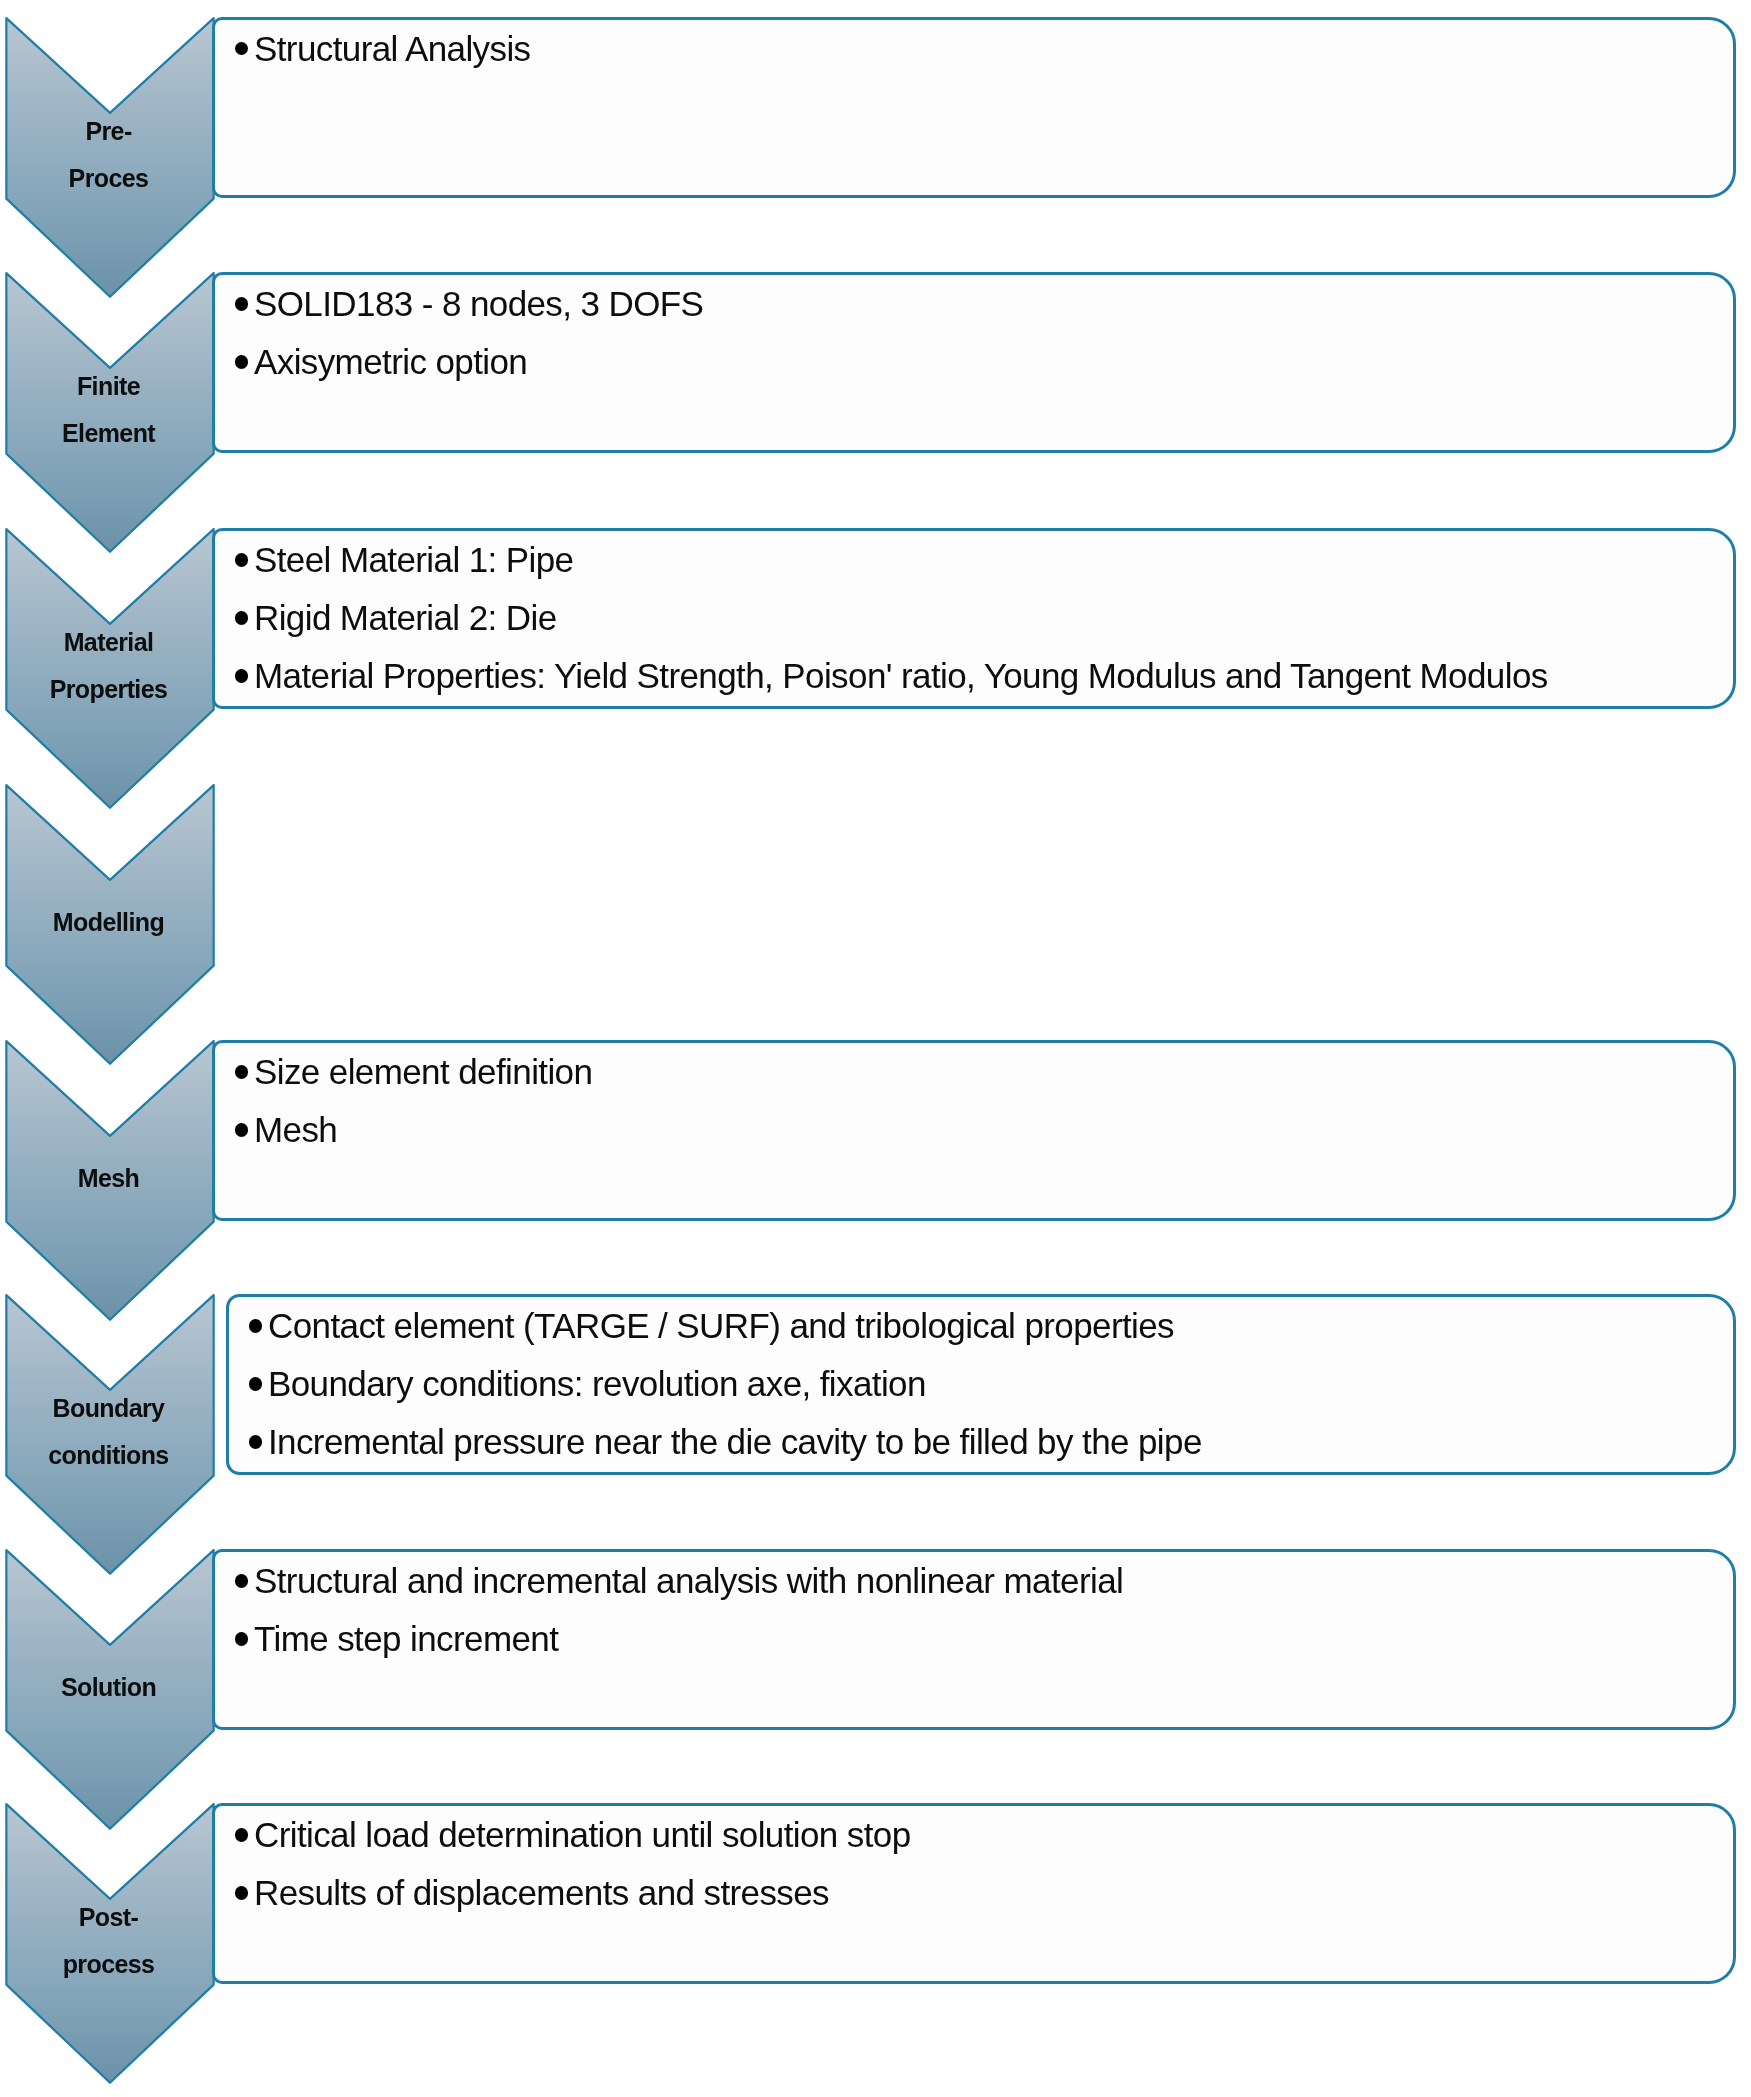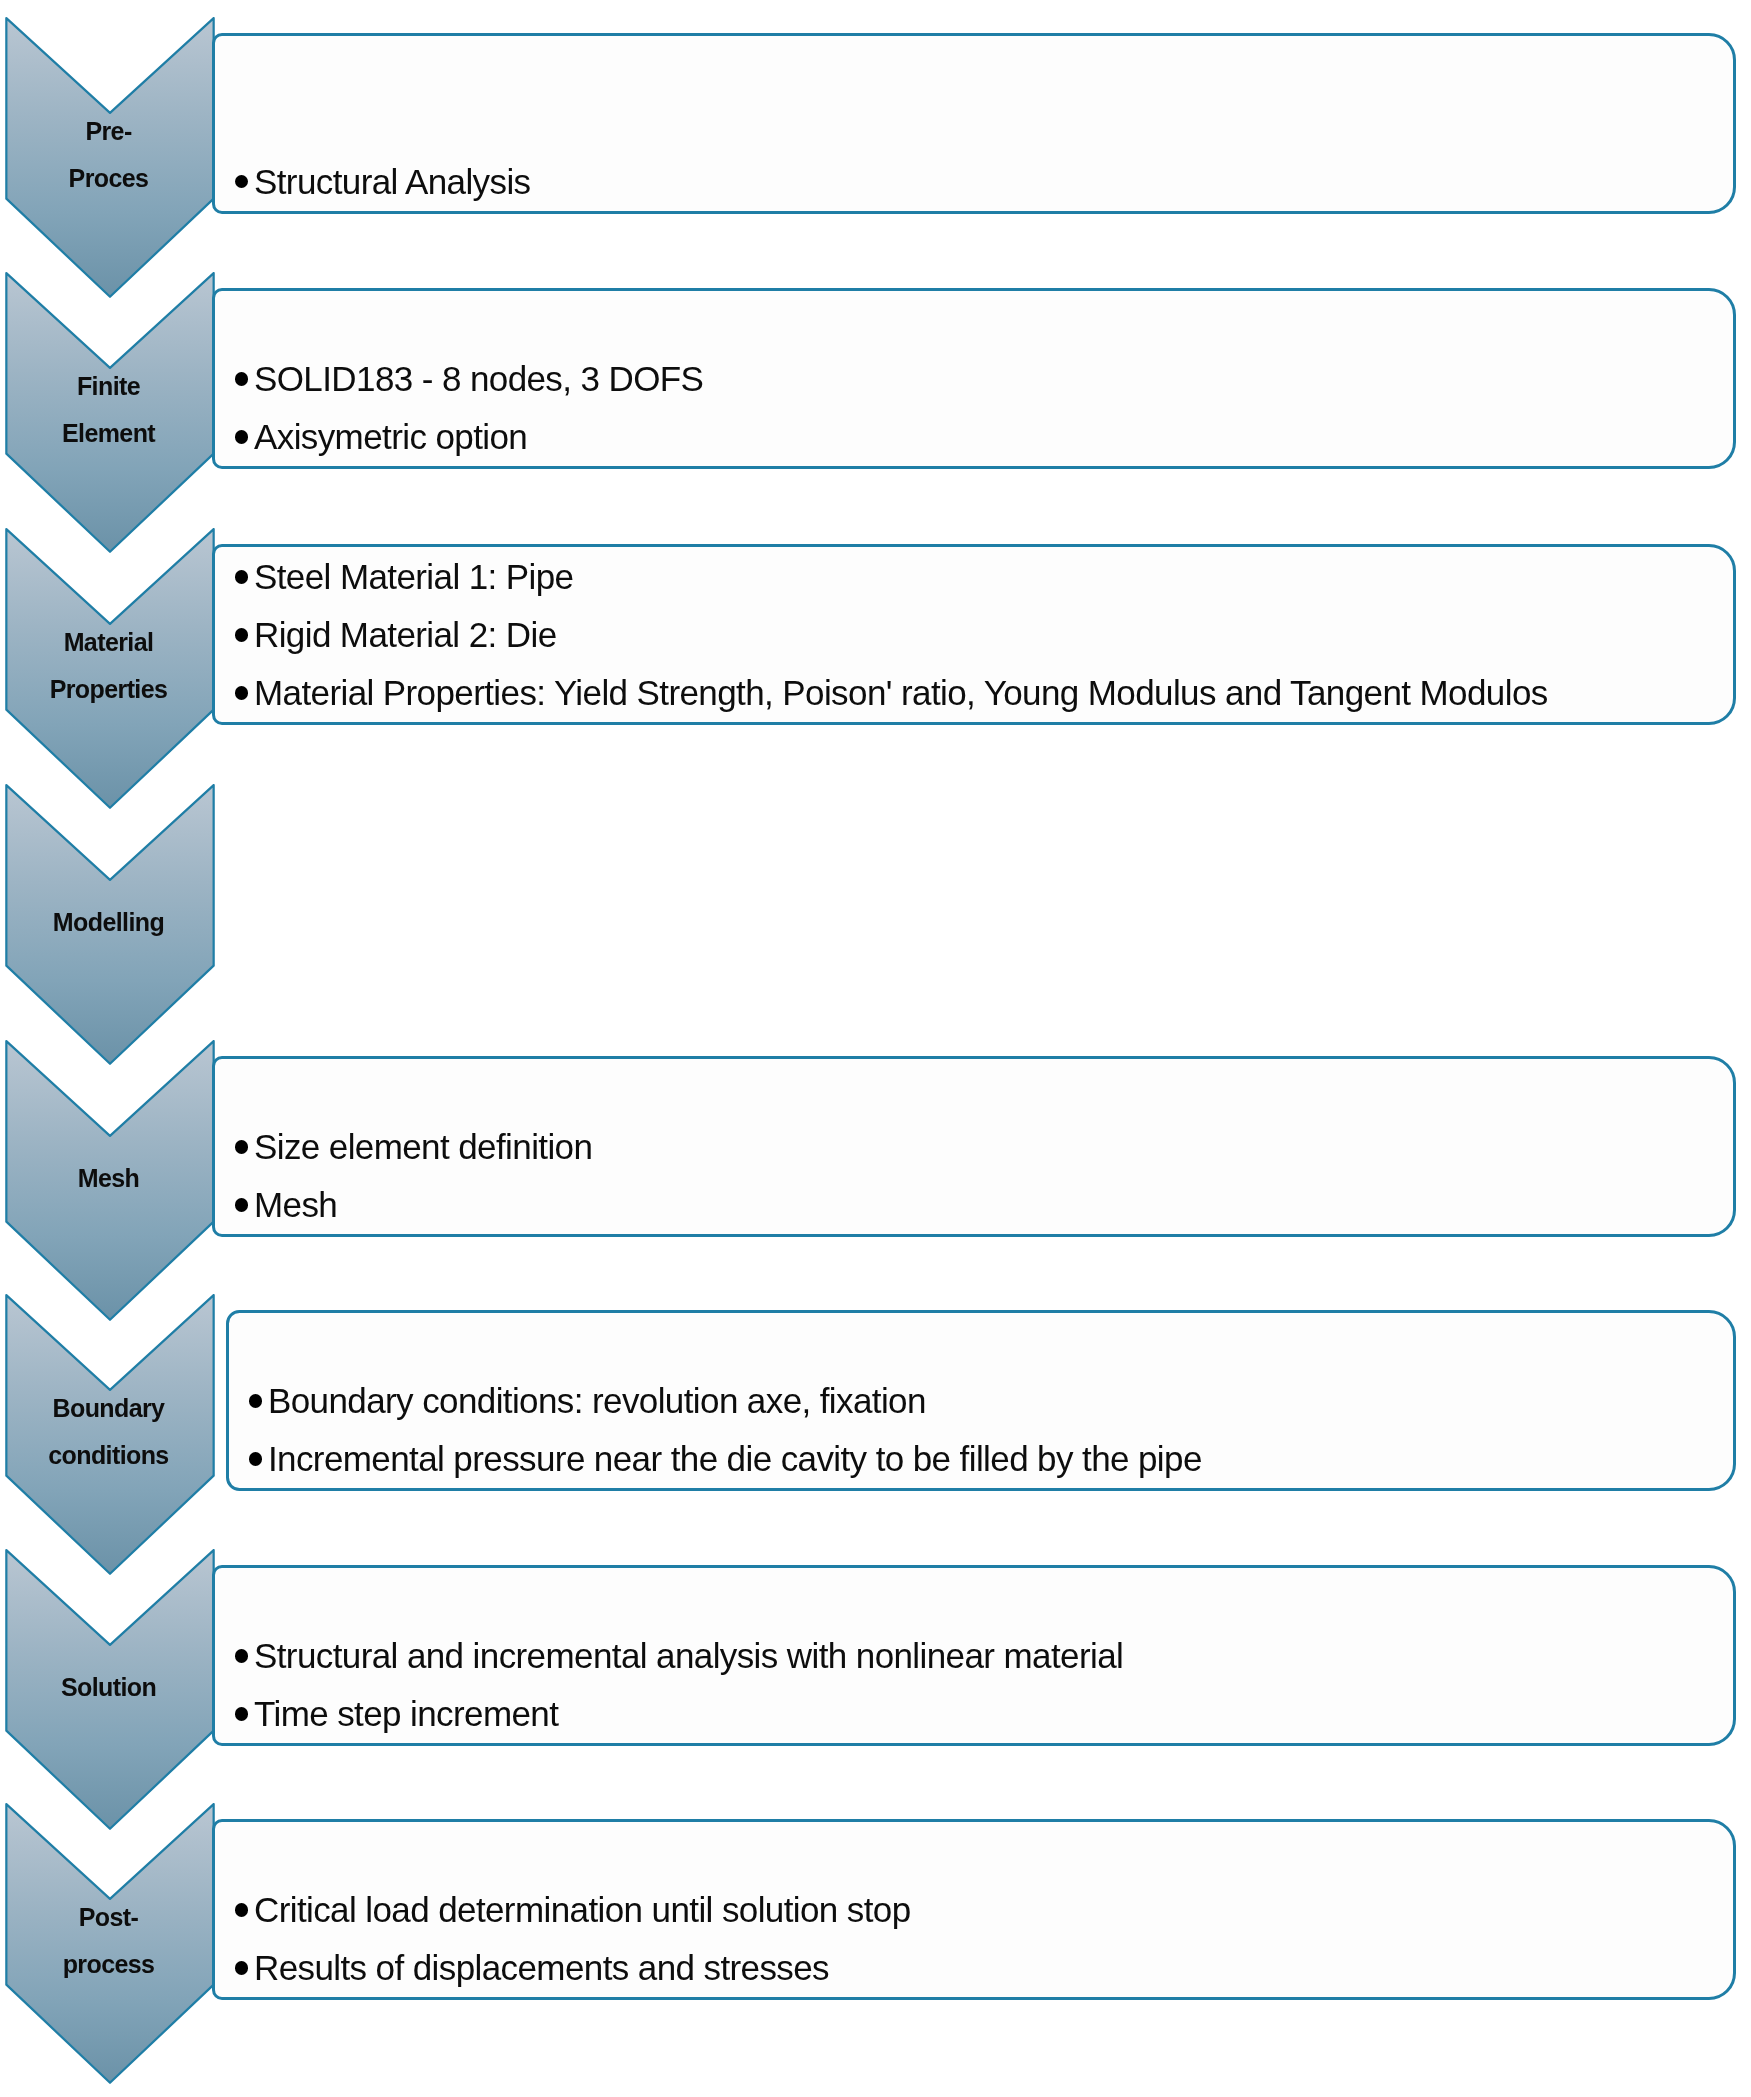--- a/index.html
+++ b/index.html
@@ -18,25 +18,25 @@
   .chev polygon{stroke:var(--accent);stroke-width:4;stroke-linejoin:round;}
   .s0{stop-color:var(--chev0);} .s1{stop-color:var(--chev1);}
   .s2{stop-color:var(--chev2);} .s3{stop-color:var(--chev3);}
   .label{
     position:absolute;left:4.5px;top:95px;width:208px;height:86px;
     display:flex;align-items:center;justify-content:center;text-align:center;
     font-size:25px;font-weight:bold;line-height:47px;color:var(--text);
     white-space:pre-line;letter-spacing:-0.6px;
   }
   .box{
-    position:absolute;left:212px;top:16px;width:1524px;height:181px;
+    position:absolute;left:212px;top:0;width:1524px;height:181px;
     box-sizing:border-box;background:var(--box-fill);
     border:3.9px solid var(--accent);
     border-radius:10px 27px 27px 10px;
-    display:flex;align-items:flex-end;
+    display:flex;align-items:flex-start;
   }
   .box.shifted{left:226px;width:1510px;border-radius:13.4px 27px 27px 13.4px;}
   ul.bullets{
     margin:0;padding:0 13.4px 0 20px;list-style:none;width:100%;
   }
   ul.bullets li{
     display:flex;align-items:center;height:58px;
     font-size:35px;color:var(--text);letter-spacing:-0.6px;white-space:nowrap;
   }
   .dot{
@@ -150,20 +150,24 @@
 
 <div class="section" style="top:1294px">
   <svg class="chev" width="210" height="282" viewBox="0 0 376 506">
     <polygon points="2,2 188,172 374,2 374,326 188,502 2,326" fill="url(#chevGrad)"></polygon>
   </svg>
   <div class="label">Boundary
 conditions</div>
   <div class="box shifted">
     <ul class="bullets">
 
+    <li>
+          <span class="dot"></span>
+          <span>Contact element (TARGE / SURF) and tribological properties</span>
+        </li>
         <li>
           <span class="dot"></span>
           <span>Boundary conditions: revolution axe, fixation</span>
         </li>
         <li>
           <span class="dot"></span>
           <span>Incremental pressure near the die cavity to be filled by the pipe</span>
         </li>
       </ul>
   </div>

